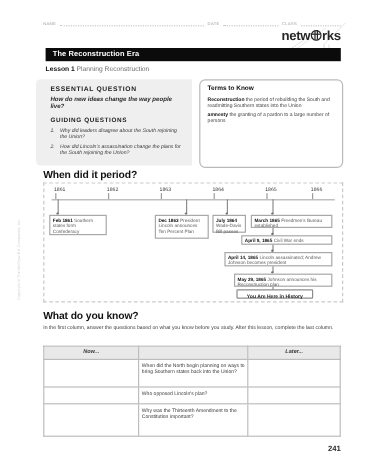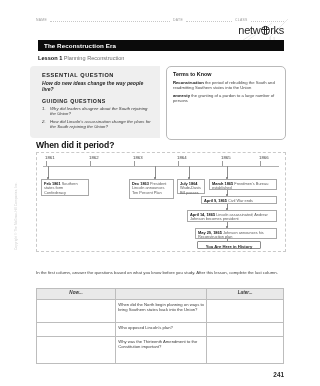--- a/index.html
+++ b/index.html
@@ -10,21 +10,21 @@
 
   
   .nameline{position:absolute;left:36px;top:12px;width:248px;height:10px;
             display:flex;align-items:flex-end;gap:3px;font-size:3.4px;
             letter-spacing:.3px;color:#9a9a9a;}
   .nameline .lbl{font-size:3.4px;color:#9a9a9a;white-space:nowrap;}
   .rule{border-bottom:.5px dotted #c8c8c8;height:5px;}
   .r1{flex:0 0 120px;} .r2{flex:0 0 46px;} .r3{flex:1 1 auto;}
 
   
-  .logo{position:absolute;right:14px;top:24px;font-size:11px;font-weight:normal;
+  .logo{position:absolute;right:14px;top:24px;font-size:11px;font-weight:bold;
         letter-spacing:-.3px;color:#262626;}
   .logo .globe{display:inline-block;position:relative;width:7.5px;height:7.5px;
         border-radius:50%;border:1.1px solid #262626;vertical-align:-1px;margin:0 .2px;}
   .logo .globe:before{content:"";position:absolute;left:2.6px;top:-0.5px;width:1.2px;
         height:7.5px;border-left:.8px solid #262626;border-right:.8px solid #262626;}
   .logo .globe:after{content:"";position:absolute;left:-0.5px;top:2.7px;width:7.5px;
         height:0;border-top:.8px solid #262626;}
   .swoosh{position:absolute;right:8px;top:17px;width:64px;height:34px;overflow:hidden;}
 
   
@@ -218,20 +218,21 @@
     <div class="dot" style="left:189px;top:73px;"></div>
     <div class="ev" style="left:158px;top:75px;width:82px;height:11px;">
       <b>May 29, 1865</b>
       <span>Johnson announces his Reconstruction plan</span>
     </div>
 
     <div class="stem" style="left:190px;top:86px;height:3px;"></div>
     <div class="youhere" style="left:160px;top:88px;width:64px;height:8px;">You Are Here in History</div>
   </div>
 
+  <div class="h2" style="left:36px;top:258px;">What do you know?</div>
   <div class="intro">In the first column, answer the questions based on what you know before you study. After this lesson, complete the last column.</div>
 
   <table class="kt">
     <colgroup>
         <col style="width:32%">
         <col style="width:37%">
         <col style="width:31%">
       </colgroup>
     <thead>
       <tr>

